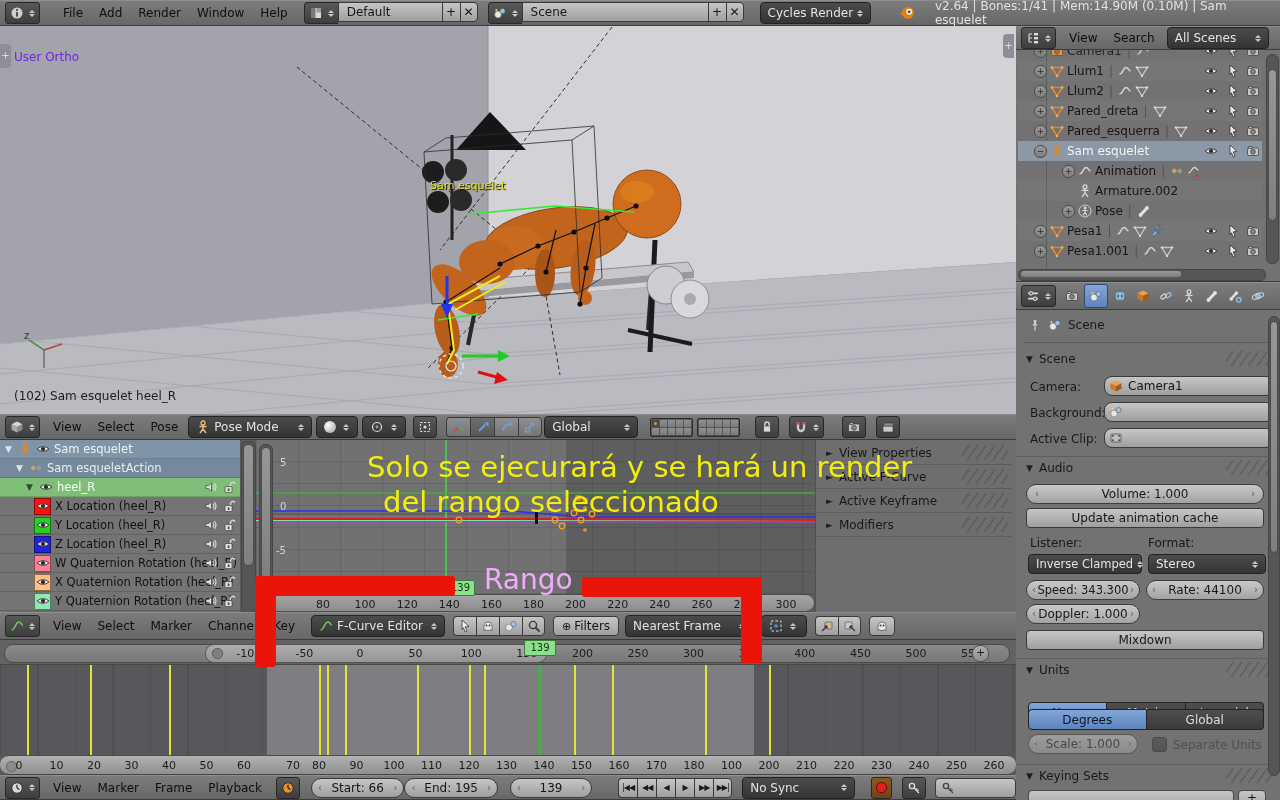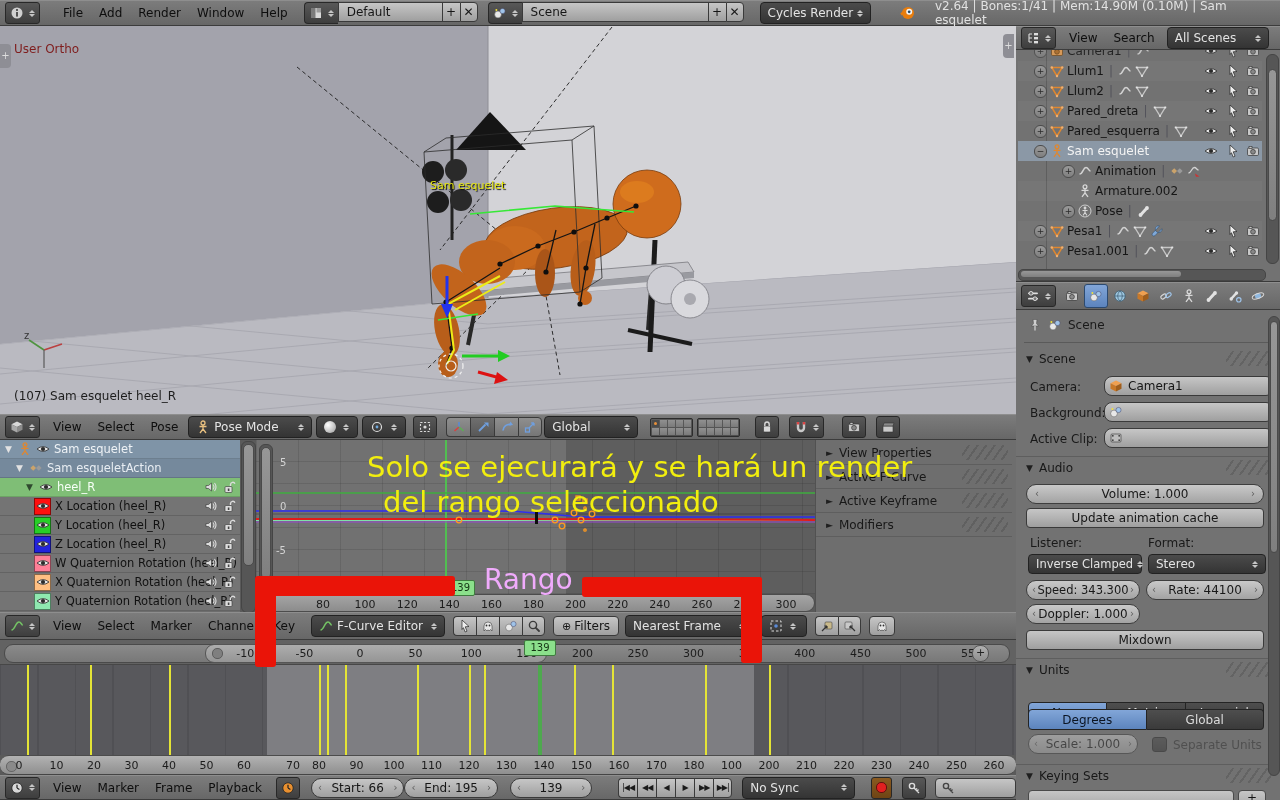--- a/index.html
+++ b/index.html
@@ -236,23 +236,23 @@
         <polygon points="498,324 498,336 510,330" fill="#22cc22"></polygon>
         <line x1="478" y1="346" x2="500" y2="352" stroke="#dd1111" stroke-width="3"></line>
         <polygon points="497,346 494,358 508,354" fill="#dd1111"></polygon>
       </g>
       <g>
         <line x1="44" y1="324" x2="62" y2="318" stroke="#bb4040" stroke-width="1.6"></line>
         <line x1="44" y1="324" x2="29" y2="314" stroke="#4f9440" stroke-width="1.6"></line>
         <line x1="44" y1="324" x2="44" y2="342" stroke="#5a5a5a" stroke-width="1.2"></line>
       </g>
     </svg>
-    <div class="abs" style="left:14px;top:16px;color:#7f1d1d">User Ortho</div>
+    <div class="abs" style="left:14px;top:24px;color:#6d28d9">User Ortho</div>
     <div class="abs" style="left:24px;top:304px;color:#333;font-size:10px">z</div>
-    <div class="abs" style="left:14px;top:363px;color:#1d1d1d">(107) Sam esquelet heel_R</div>
+    <div class="abs" style="left:14px;top:363px;color:#1d1d1d">(102) Sam esquelet heel_R</div>
     <div class="abs" style="left:430px;top:153px;color:#e4e410;font-size:11px;text-shadow:1px 1px 1px #000">Sam esquelet</div>
     <div class="abs" style="left:0;top:18px;width:11px;height:24px;background:#8e8e95;border-radius:0 4px 4px 0;color:#ddd;font-size:10px;text-align:center;line-height:24px">+</div>
     <div class="abs" style="right:1px;top:8px;width:11px;height:24px;background:#8e8e95;border-radius:4px 0 0 4px;color:#ddd;font-size:10px;text-align:center;line-height:24px">+</div>
   </div>
 
   <div class="hdr" id="vph" style="left:0;top:414px;width:1016px;height:26px">
     <span class="ebtn">
         <span class="ic">
           <svg viewBox="0 0 14 14">
             <path d="M7 1.5 L12.5 4.2 L7 7 L1.5 4.2Z" fill="#d8d8d8"></path>

